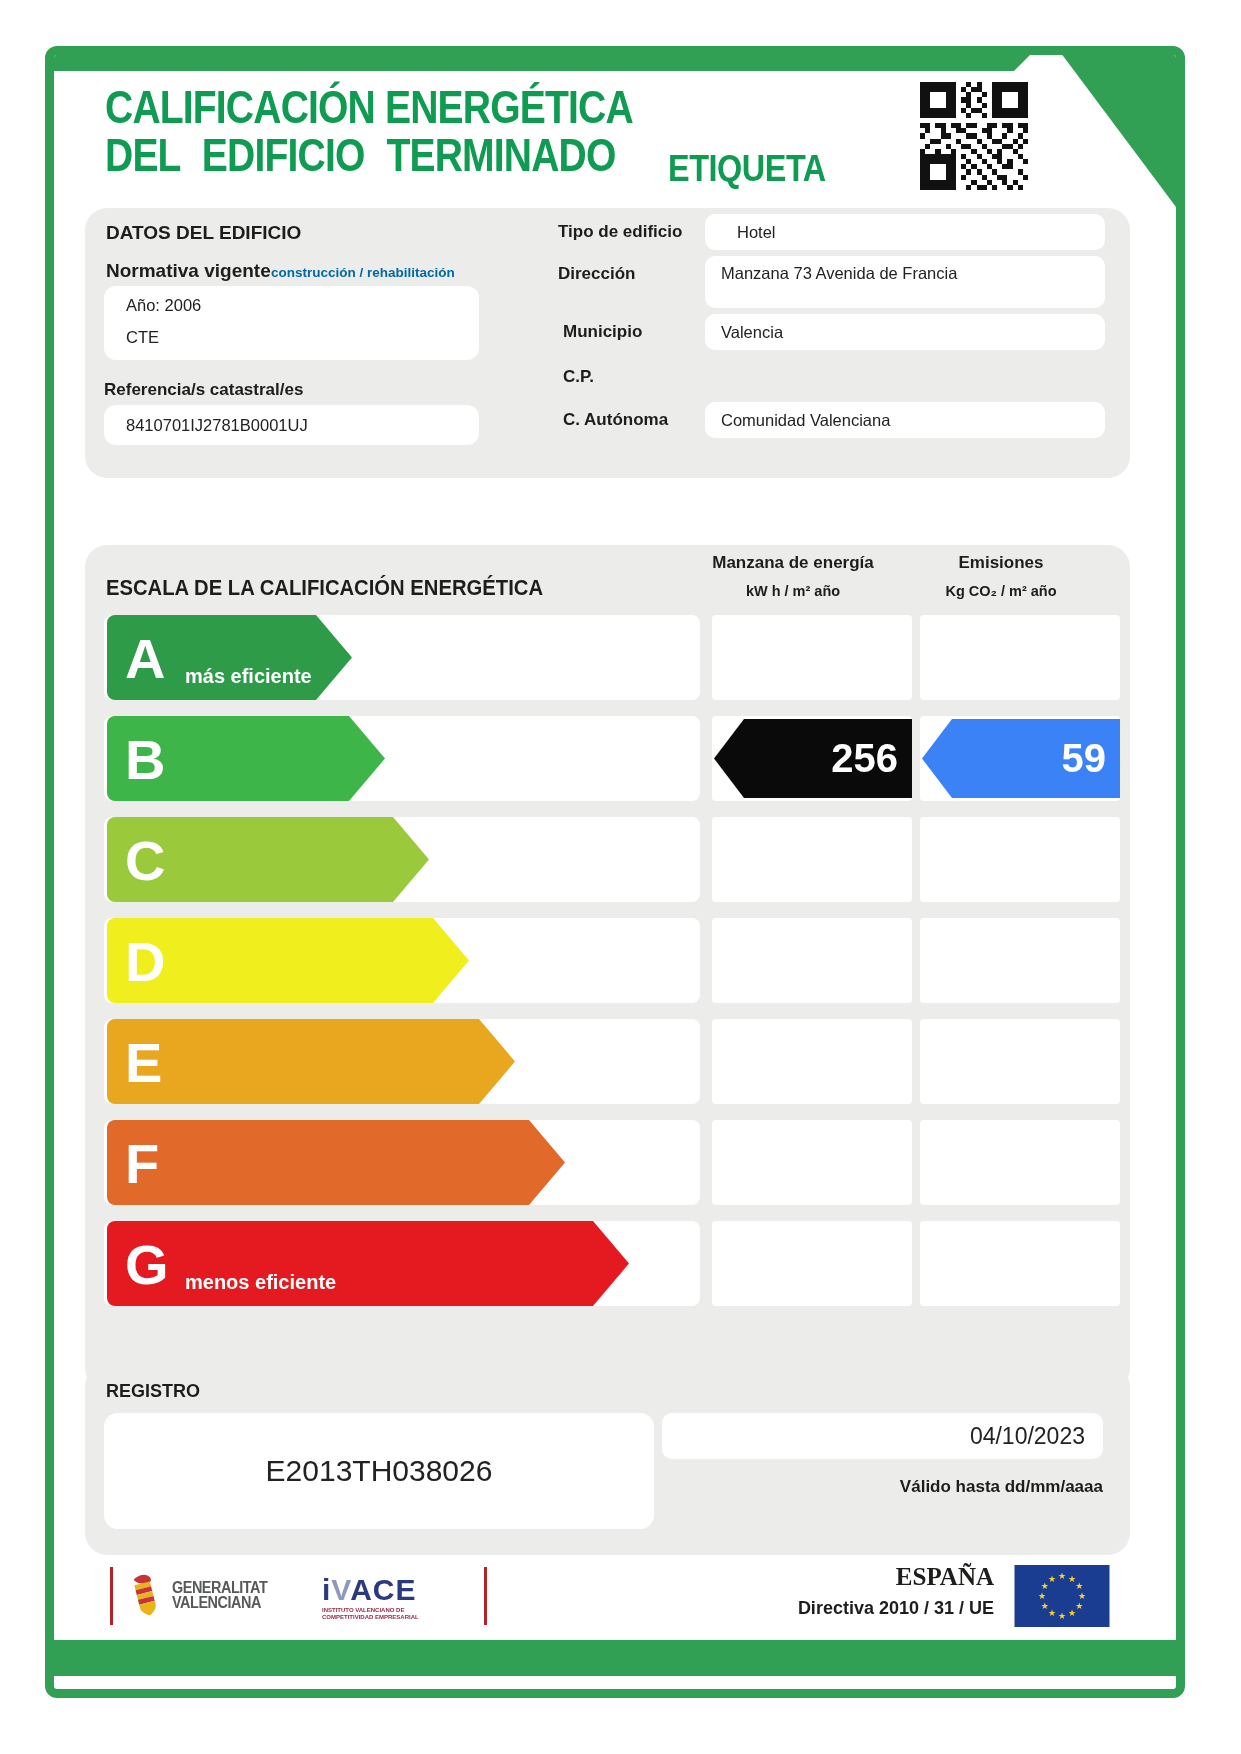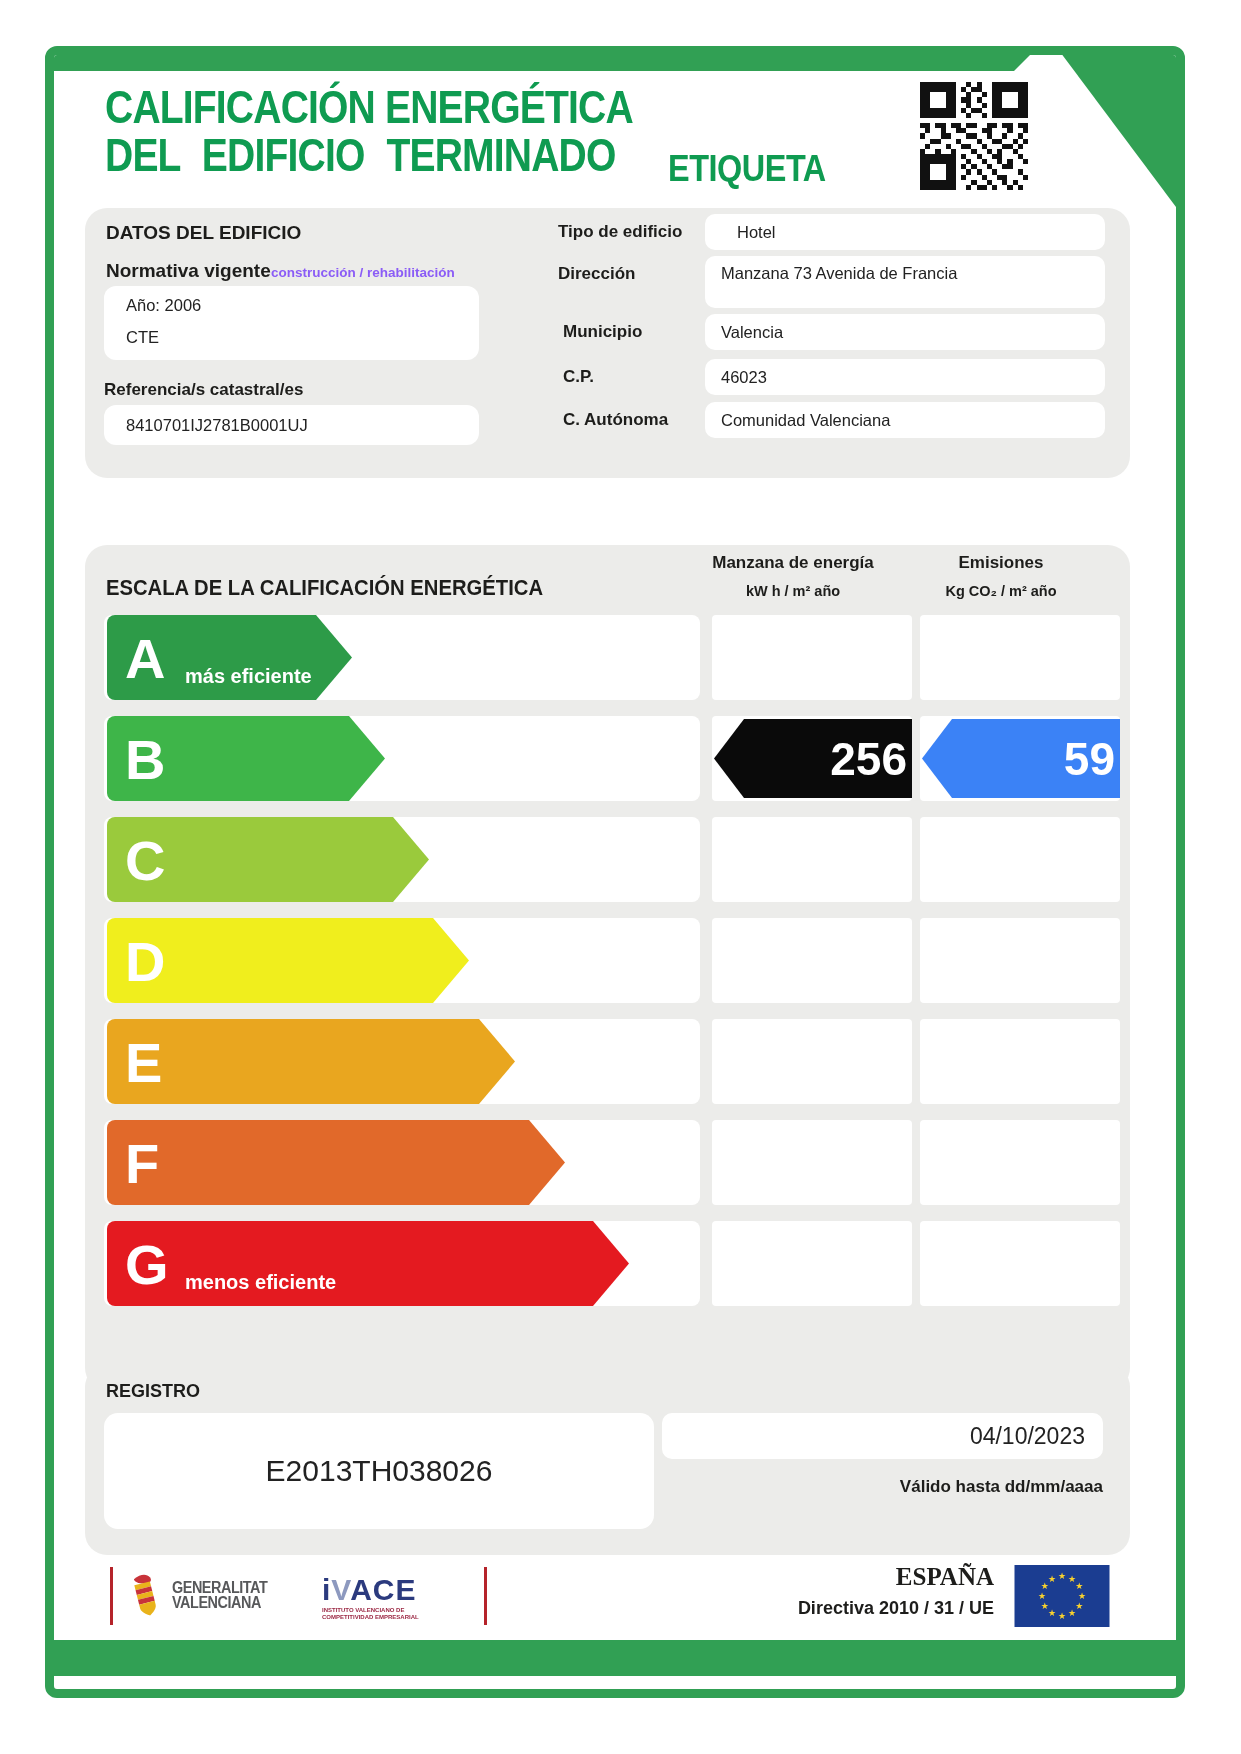--- a/index.html
+++ b/index.html
@@ -15,39 +15,39 @@
   .title1{top:29px;}
   .title2{top:77px;word-spacing:14px;}
   .etiqueta{position:absolute;left:614px;top:93px;font-weight:bold;color:#0f9b51;font-size:36px;
         transform:scaleX(0.9);transform-origin:left center;letter-spacing:-0.5px;}
   .qr{position:absolute;left:866px;top:27px;width:108px;height:108px;}
   .panel{position:absolute;left:31px;width:1045px;background:#ececea;border-radius:22px;}
   .panel-title{position:absolute;left:21px;font-weight:bold;font-size:19px;letter-spacing:0;}
   .wbox{position:absolute;background:#ffffff;border-radius:12px;text-align:right;}
   .datos{top:153px;height:270px;}
   .lbl{position:absolute;font-weight:bold;font-size:17px;}
-  .sub{position:absolute;font-size:13.5px;font-weight:bold;color:#8b5cf6;}
+  .sub{position:absolute;font-size:13.5px;font-weight:bold;color:#0369a1;}
   .val{font-size:16.5px;color:#222;}
   .fieldbox{position:absolute;left:620px;width:400px;background:#fff;border-radius:10px;box-sizing:border-box;padding-left:16px;display:flex;align-items:center;}
   .escala{top:490px;height:845px;}
   .colhead{position:absolute;width:200px;text-align:center;}
   .colhead .t{font-weight:bold;font-size:17px;}
   .colhead .u{font-weight:bold;font-size:14.5px;margin-top:10px;}
   .rows{position:absolute;left:19px;top:70px;width:1007px;}
   .row{position:relative;height:85px;margin-bottom:16px;}
   .track{position:absolute;left:0;top:0;width:596px;height:85px;background:#ffffff;border-radius:8px;}
   .cell{position:absolute;top:0;width:200px;height:85px;background:#ffffff;border-radius:4px;}
   .cell.c1{left:608px;}
   .cell.c2{left:816px;}
   .bar{position:absolute;left:3px;top:0;height:85px;border-radius:8px 0 0 8px;
        clip-path:polygon(0 0,calc(100% - 36px) 0,100% 50%,calc(100% - 36px) 100%,0 100%);}
   .bar .letter{position:absolute;left:18px;top:50%;transform:translateY(-50%);color:#fff;font-weight:bold;font-size:56px;}
   .bar .eff{position:absolute;left:78px;bottom:12px;color:#fff;font-weight:bold;font-size:20px;}
-  .varrow{position:absolute;top:3px;height:79px;background:#0a0a0a;color:#fff;font-weight:bold;font-size:46px;
-       display:flex;align-items:center;justify-content:flex-end;padding-right:5px;box-sizing:border-box;
+  .varrow{position:absolute;top:3px;height:79px;background:#0a0a0a;color:#fff;font-weight:bold;font-size:40px;
+       display:flex;align-items:center;justify-content:flex-end;padding-right:14px;box-sizing:border-box;
        clip-path:polygon(0 50%,30px 0,100% 0,100% 100%,30px 100%);}
   .varrow.c1{left:610px;width:198px;}
   .varrow.c2{left:818px;width:198px;}
   .registro{top:1310px;height:190px;}
   .code-box{left:19px;top:48px;width:550px;height:116px;border-radius:14px;display:flex;align-items:center;justify-content:center;font-size:30px;color:#222;}
   .date-box{left:577px;top:48px;width:441px;height:46px;border-radius:10px;display:flex;align-items:center;justify-content:flex-end;padding-right:18px;box-sizing:border-box;font-size:23px;color:#222;}
   .valid{position:absolute;left:577px;top:112px;width:441px;text-align:right;font-weight:bold;font-size:17px;}
   .footer-bar{position:absolute;width:3px;height:58px;background:#b5232a;top:1512px;}
   .gva{position:absolute;left:72px;top:1516px;display:flex;align-items:center;}
   .gva-text{margin-left:8px;color:#57585a;font-size:16px;line-height:15px;font-weight:bold;letter-spacing:-0.5px;transform:scaleX(0.9);transform-origin:left center;}
@@ -186,23 +186,20 @@
     <div class="fieldbox" style="top:48px;height:52px;align-items:flex-start;padding-top:8px;">
         <span class="val">Manzana 73 Avenida de Francia</span>
       </div>
 
     <div class="lbl" style="left:478px;top:114px;">Municipio</div>
     <div class="fieldbox" style="top:106px;height:36px;">
         <span class="val">Valencia</span>
       </div>
 
     <div class="lbl" style="left:478px;top:159px;">C.P.</div>
-    <div class="fieldbox" style="top:151px;height:36px;">
-        <span class="val">46023</span>
-      </div>
 
     <div class="lbl" style="left:478px;top:202px;">C. Autónoma</div>
     <div class="fieldbox" style="top:194px;height:36px;">
         <span class="val">Comunidad Valenciana</span>
       </div>
   </section>
 
   <section class="panel escala">
     <div class="panel-title" style="top:30px;font-size:22px;transform:scaleX(0.92);transform-origin:left center;white-space:nowrap;">ESCALA DE LA CALIFICACIÓN ENERGÉTICA</div>
     <div class="colhead" style="left:608px;top:8px;">

